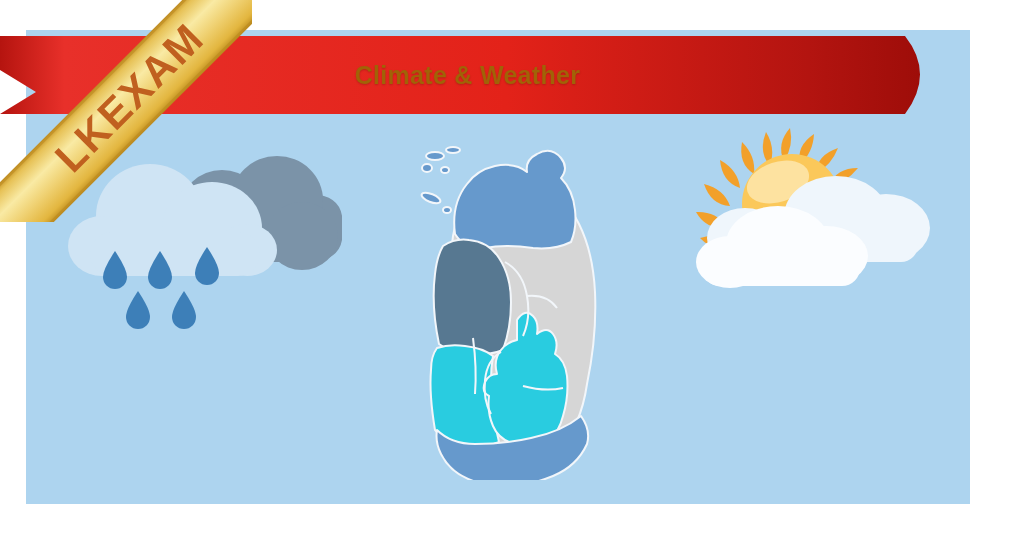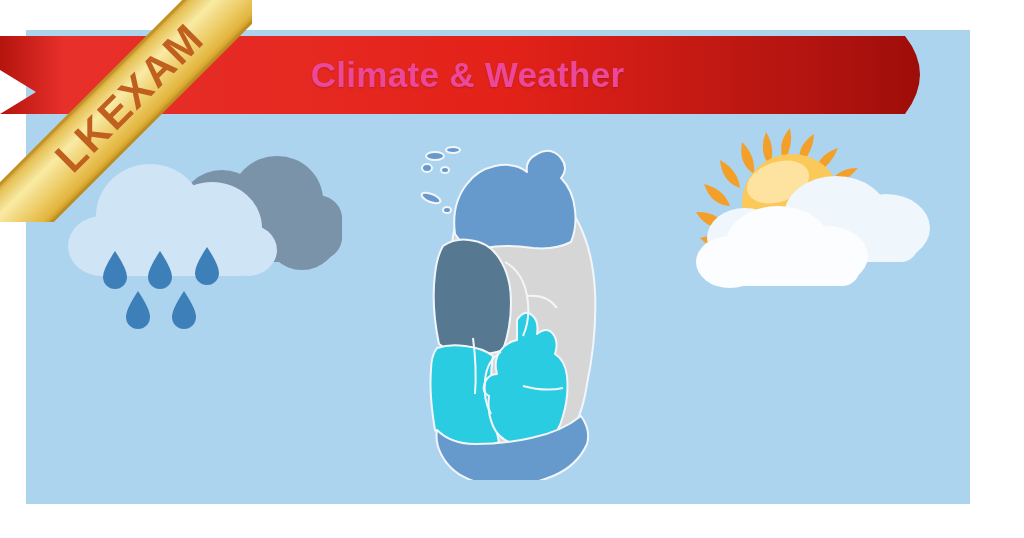--- a/index.html
+++ b/index.html
@@ -46,22 +46,22 @@
 
   #banner-title {
     position: absolute;
     left: 0;
     top: 36px;
     width: 935px;
     height: 78px;
     display: flex;
     align-items: center;
     justify-content: center;
-    color: #ec4899;
-    font-size: 35px;
+    color: #a16207;
+    font-size: 25px;
     font-weight: bold;
     letter-spacing: 0.3px;
     text-shadow: 0 1px 2px rgba(0,0,0,0.18);
     font-family: "Liberation Sans", sans-serif;
   }
 
   
   #ribbon {
     position: absolute;
     left: -8px;

